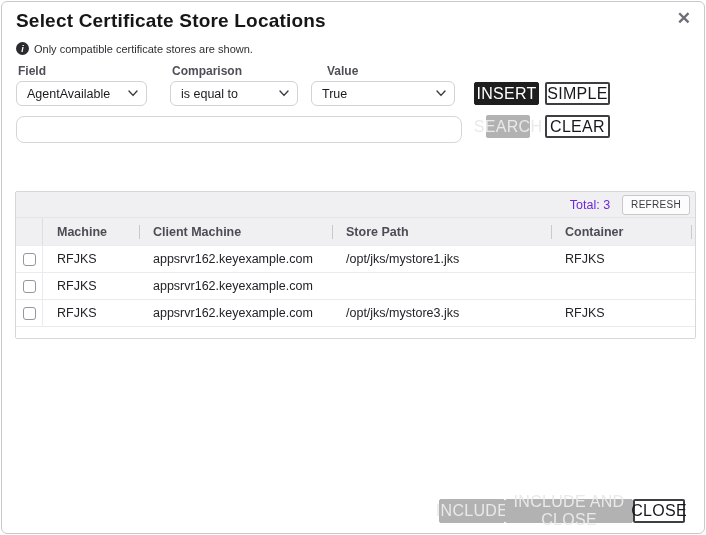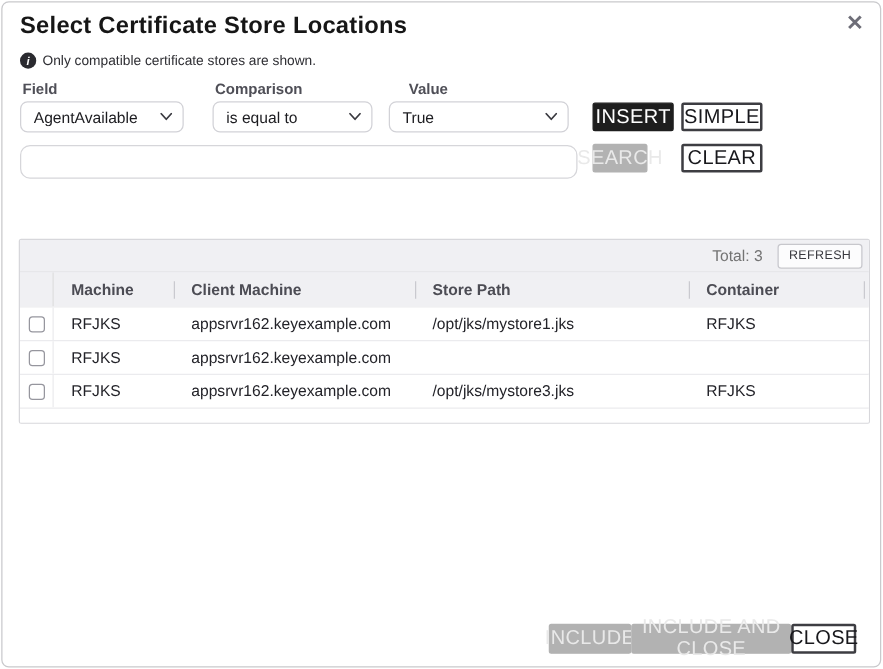--- a/index.html
+++ b/index.html
@@ -77,37 +77,37 @@
     font-size: 16px; letter-spacing: .3px;
     font-family: "Liberation Sans", sans-serif;
     display: inline-flex; align-items: center; justify-content: center;
     cursor: pointer; border-radius: 2px;
   }
   .btn-dark   { background: #1e1e1e; color: #fff; border: 1px solid #1e1e1e; }
   .btn-outline{ background: #fff; color: #18181c; border: 2px solid #3d3d42; }
   .btn-gray   { background: #b2b2b2; color: #e9e9e9; border: 1px solid #b2b2b2; }
   .btn-insert { left: 472px; top: 80px; width: 65px; }
   .btn-simple { left: 543px; top: 80px; width: 65px; }
-  .btn-search { left: 472px; top: 113px; width: 44px; }
+  .btn-search { left: 484px; top: 113px; width: 44px; }
   .btn-clear  { left: 543px; top: 113px; width: 65px; }
 
   .grid-box {
     position: absolute; left: 13px; top: 189px;
     width: 681px; height: 148px;
     border: 1px solid #d7d7db; border-radius: 2px;
     background: #fff;
     display: flex; flex-direction: column;
   }
   .grid-toolbar {
     height: 26px; background: #f0f0f3;
     display: flex; align-items: center; justify-content: flex-end;
     gap: 12px; padding-right: 5px;
     border-bottom: 1px solid #e4e4e8;
   }
-  .total-label { font-size: 12.5px; color: #737373; }
+  .total-label { font-size: 12.5px; color: #6d28d9; }
   .btn-refresh {
     height: 20px; padding: 0 8px;
     background: #fcfcfd; border: 1px solid #c7c7cc; border-radius: 3px;
     color: #3a3a40; font-size: 10px; letter-spacing: .3px;
     font-family: "Liberation Sans", sans-serif; cursor: pointer;
   }
   .grid-row {
     display: grid;
     grid-template-columns: 27px 96px 193px 219px 1fr;
     align-items: center;

